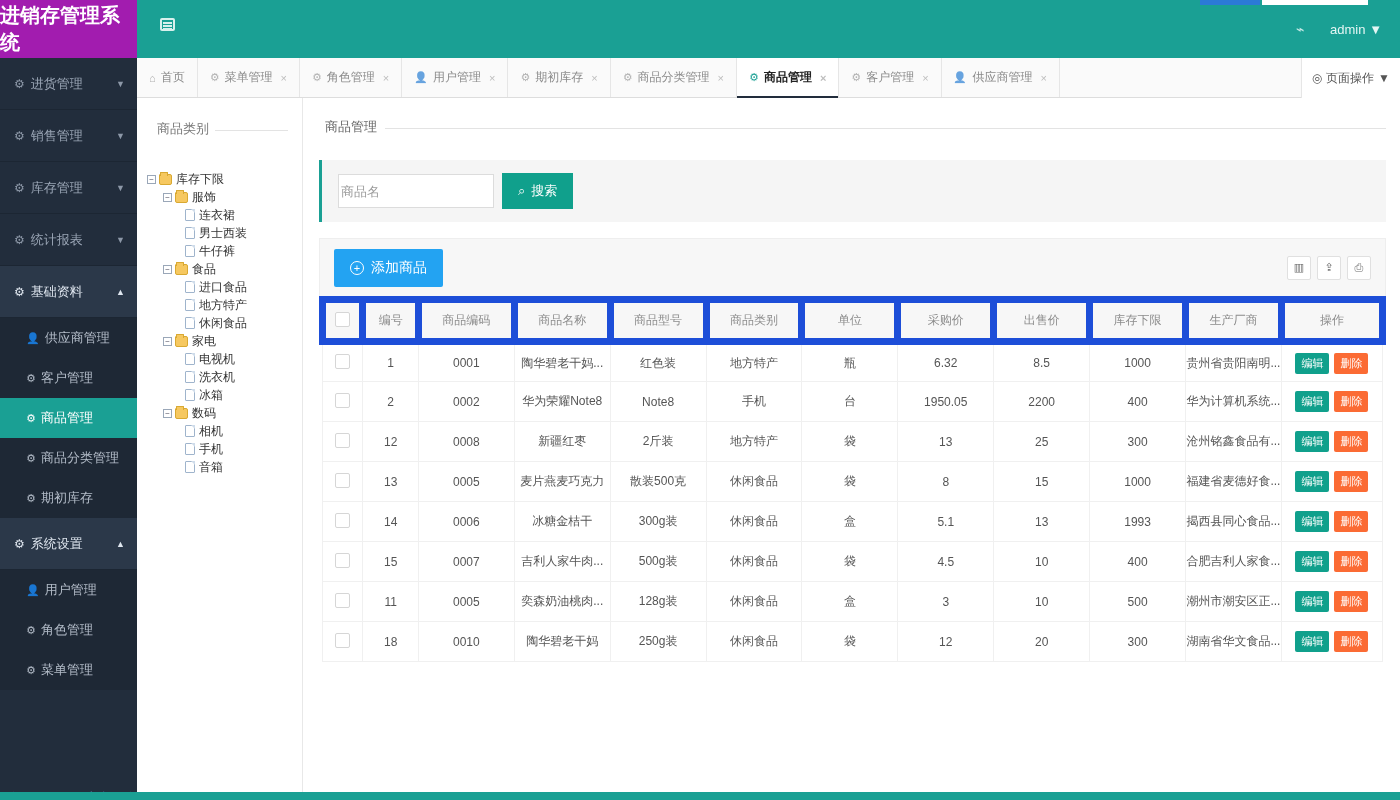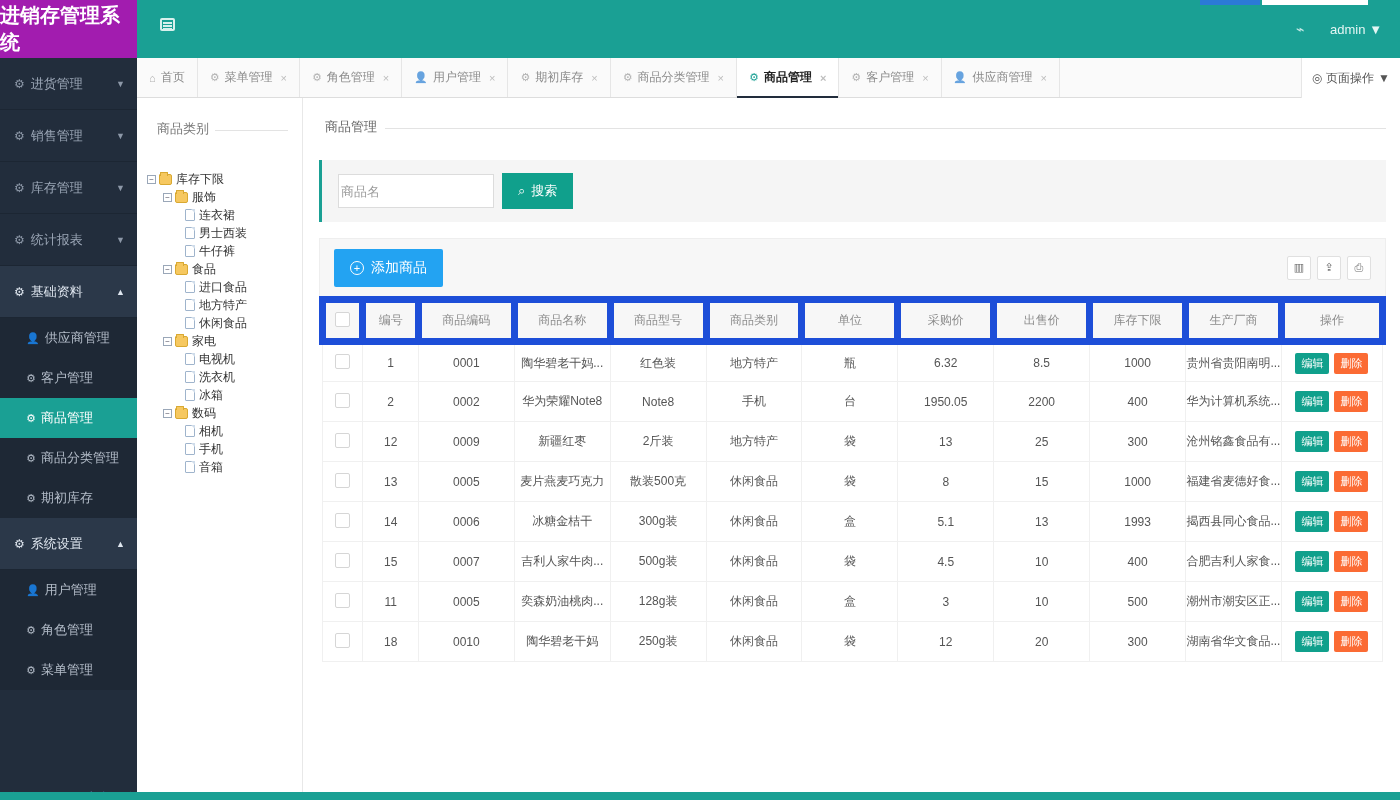--- a/index.html
+++ b/index.html
@@ -575,21 +575,21 @@
               <td>台</td>
               <td>1950.05</td>
               <td>2200</td>
               <td>400</td>
               <td>华为计算机系统...</td>
               <td><button class="btn-edit">编辑</button><button class="btn-del">删除</button></td>
             </tr>
             <tr>
               <td><span class="cbx"></span></td>
               <td>12</td>
-              <td>0009</td>
+              <td>0008</td>
               <td>新疆红枣</td>
               <td>2斤装</td>
               <td>地方特产</td>
               <td>袋</td>
               <td>13</td>
               <td>25</td>
               <td>300</td>
               <td>沧州铭鑫食品有...</td>
               <td><button class="btn-edit">编辑</button><button class="btn-del">删除</button></td>
             </tr>

